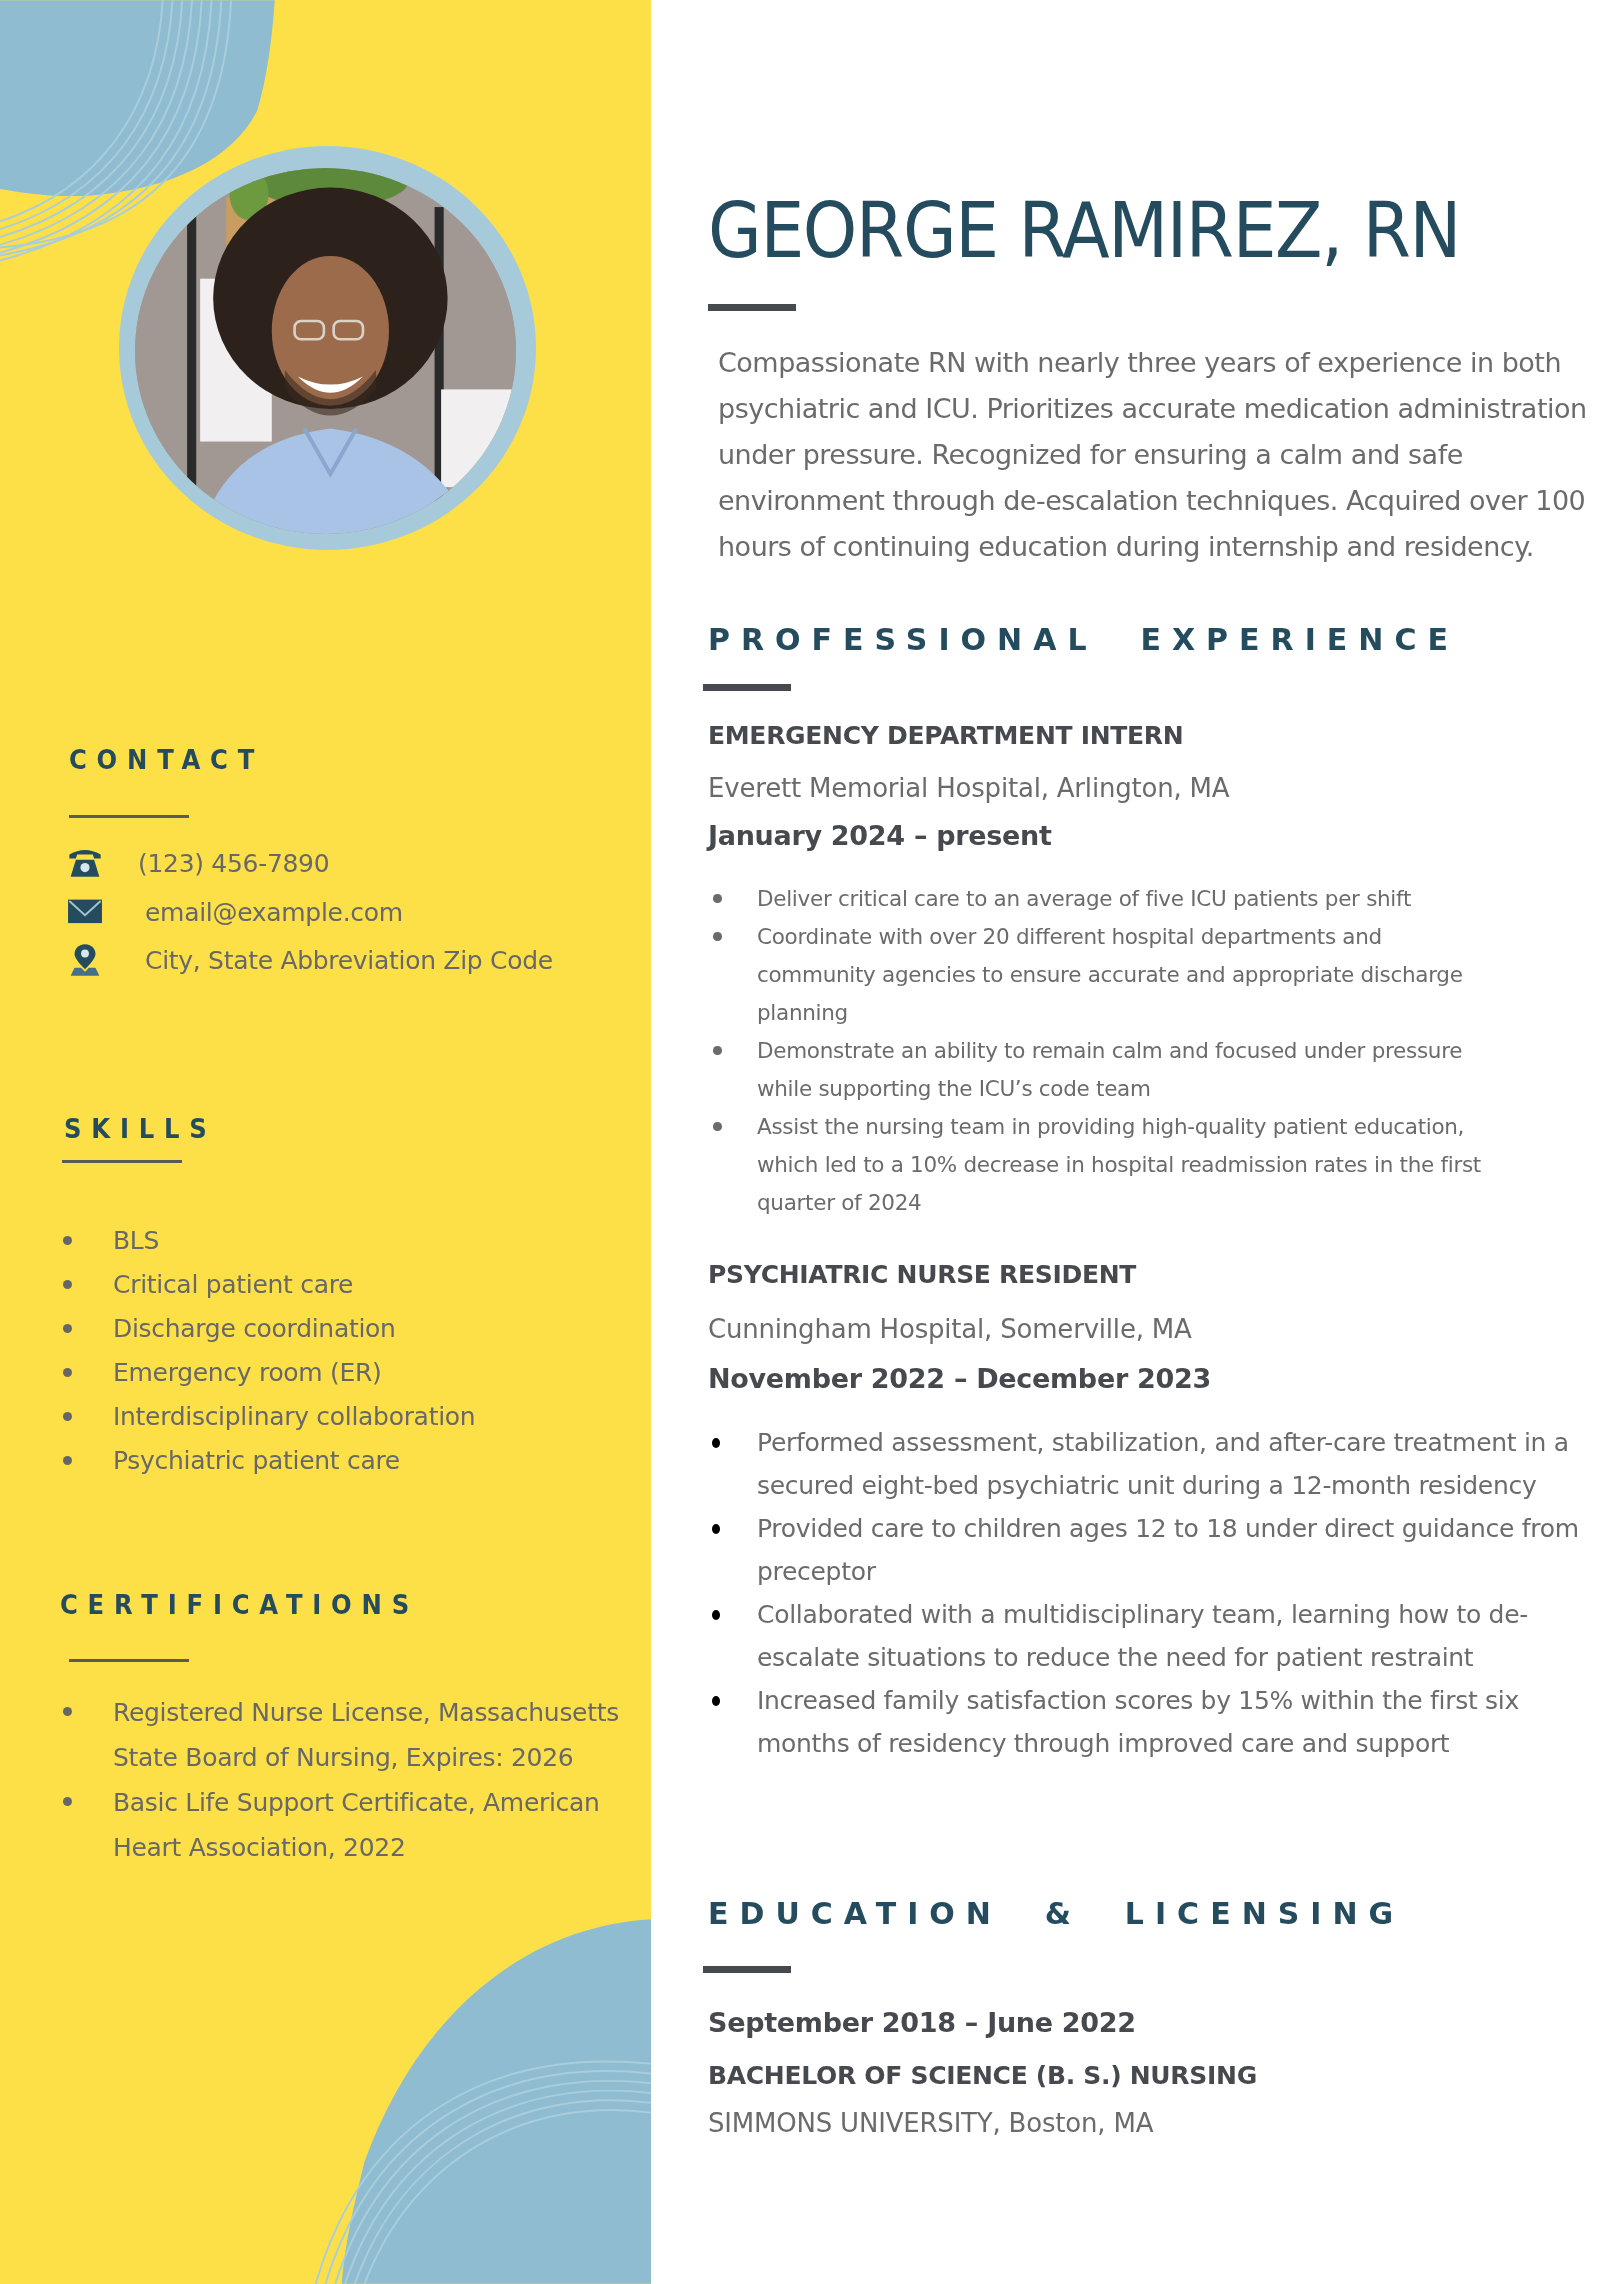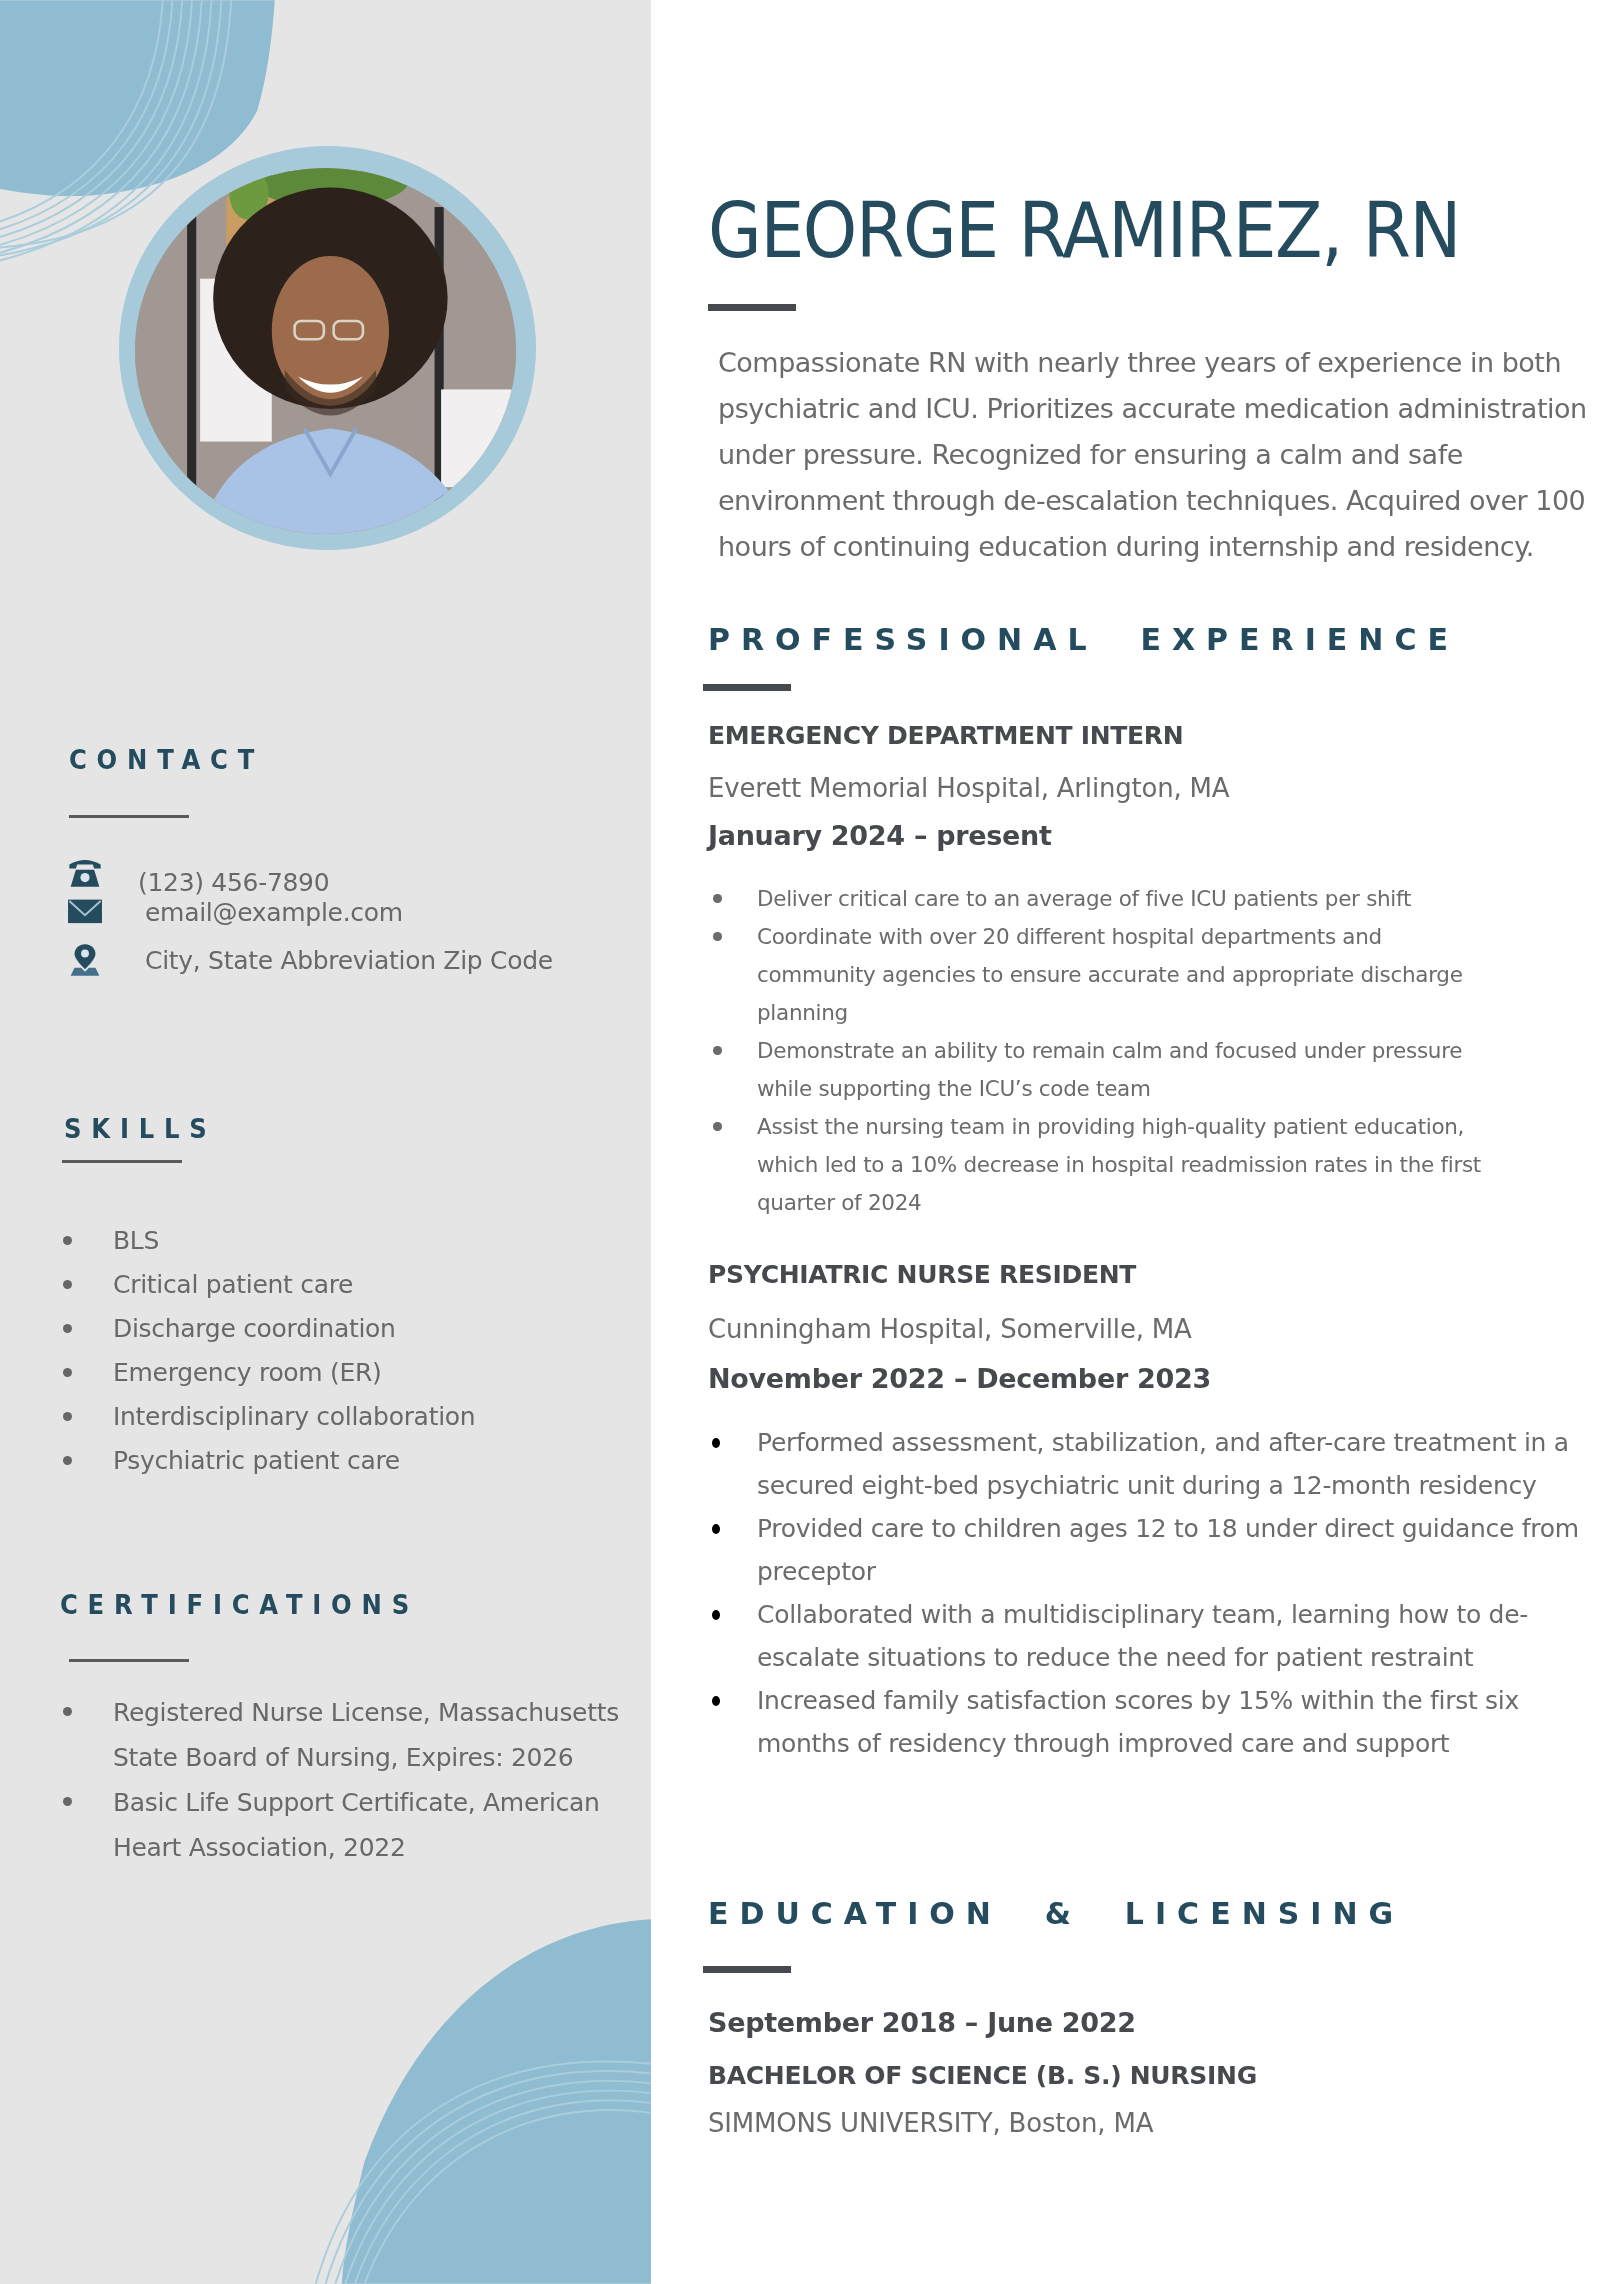--- a/index.html
+++ b/index.html
@@ -3,21 +3,21 @@
 <meta charset="utf-8">
 <style>
   html, body { margin: 0; padding: 0; }
   body {
     width: 1617px; height: 2284px; position: relative; overflow: hidden;
     background: #ffffff;
     font-family: "DejaVu Sans", sans-serif;
   }
   .sidebar {
     position: absolute; left: 0; top: 0; width: 651px; height: 2284px;
-    background: #e5e5e5; overflow: hidden;
+    background: #fde047; overflow: hidden;
   }
   .deco { position: absolute; left: 0; top: 0; }
   .photo-ring {
     position: absolute; left: 119px; top: 146px; width: 417px; height: 404px;
     border-radius: 50%; background: #a7cadb;
   }
   .photo {
     position: absolute; left: 135px; top: 168px; width: 381px; height: 366px;
     border-radius: 50%; overflow: hidden;
     background: linear-gradient(180deg, #9d928d 0%, #a39a95 40%, #b4b0ad 100%);
@@ -115,21 +115,21 @@
 
   <div class="side-h" style="left:69px; top:744px;">CONTACT</div>
   <div class="side-rule" style="left:69px; top:815px;"></div>
 
   <div class="contact-row" style="top:848px;">
     <svg class="ico" viewBox="0 0 52 46">
       <path d="M2 10 Q26 -4 50 10 L50 16 L40 16 L38 10 L14 10 L12 16 L2 16 Z" fill="#244c5e"></path>
       <path d="M12 18 L40 18 L48 44 L4 44 Z" fill="#244c5e"></path>
       <circle cx="26" cy="30" r="7" fill="#dae6ed"></circle>
     </svg>
-    <span class="contact-text" style="margin-left:36px;margin-top:20px;">(123) 456-7890</span>
+    <span class="contact-text" style="margin-left:36px;">(123) 456-7890</span>
   </div>
   <div class="contact-row" style="top:897px;">
     <svg class="ico" viewBox="0 0 52 46">
       <rect x="0" y="4" width="52" height="36" fill="#244c5e"></rect>
       <path d="M2 6 L26 28 L50 6" fill="none" stroke="#a7c3d1" stroke-width="3"></path>
     </svg>
     <span class="contact-text" style="margin-left:43px;">email@example.com</span>
   </div>
   <div class="contact-row" style="top:943px;">
     <svg class="ico" viewBox="0 0 52 52" style="height:34px">

